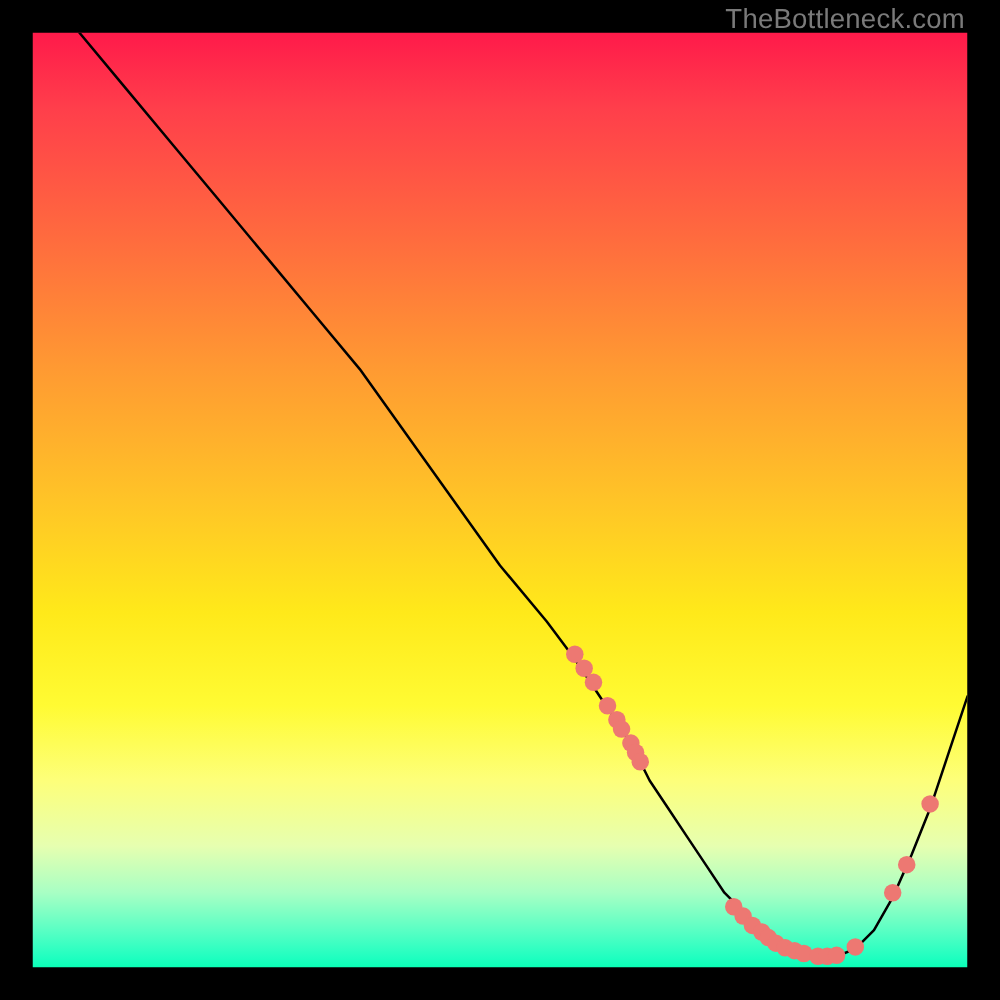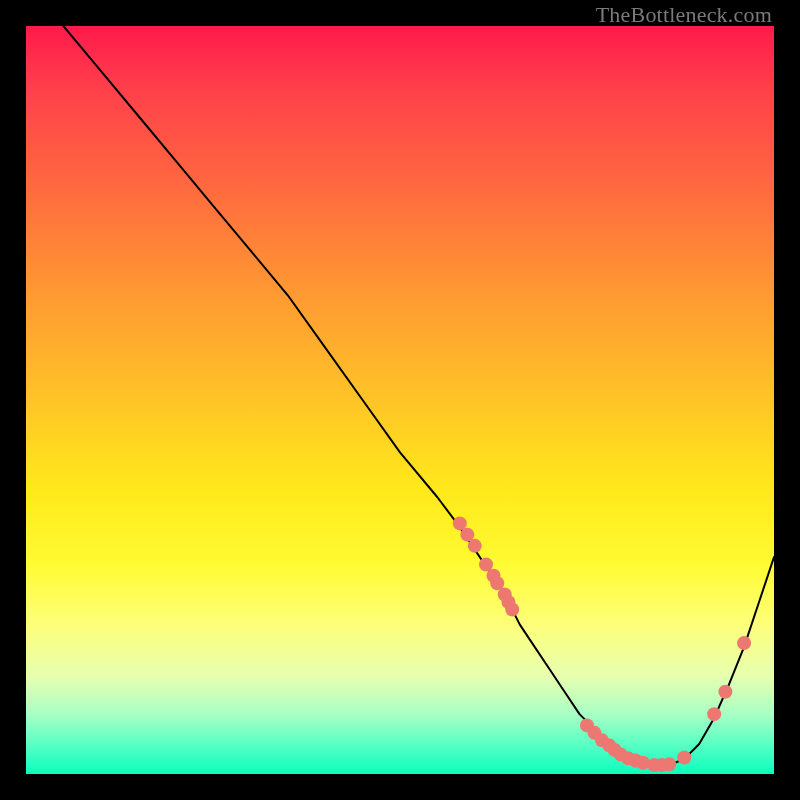--- a/index.html
+++ b/index.html
@@ -11,21 +11,20 @@
     overflow: hidden;
     font-family: Arial, Helvetica, sans-serif;
   }
   .frame {
     position: absolute;
     top: 0;
     left: 0;
     width: 800px;
     height: 800px;
     background: #000;
-    font-family: Liberation Serif, serif;
   }
   .plot-area {
     position: absolute;
     top: 26px;
     left: 26px;
     width: 748px;
     height: 748px;
     overflow: hidden;
   }
   .gradient-bg {

